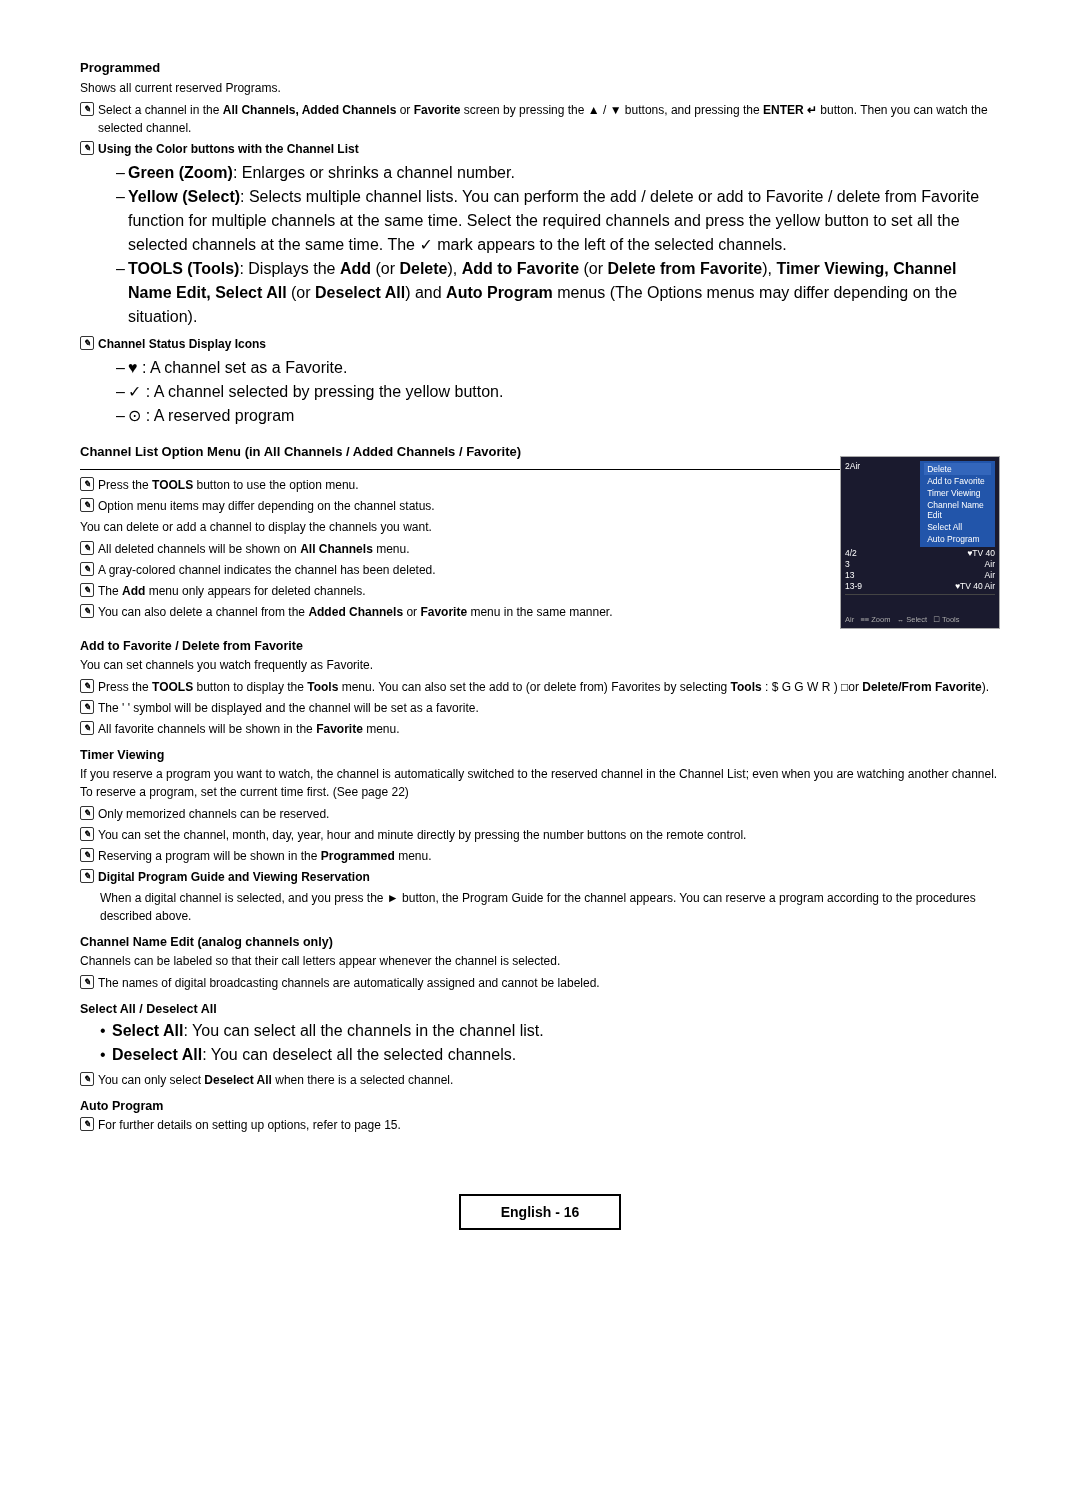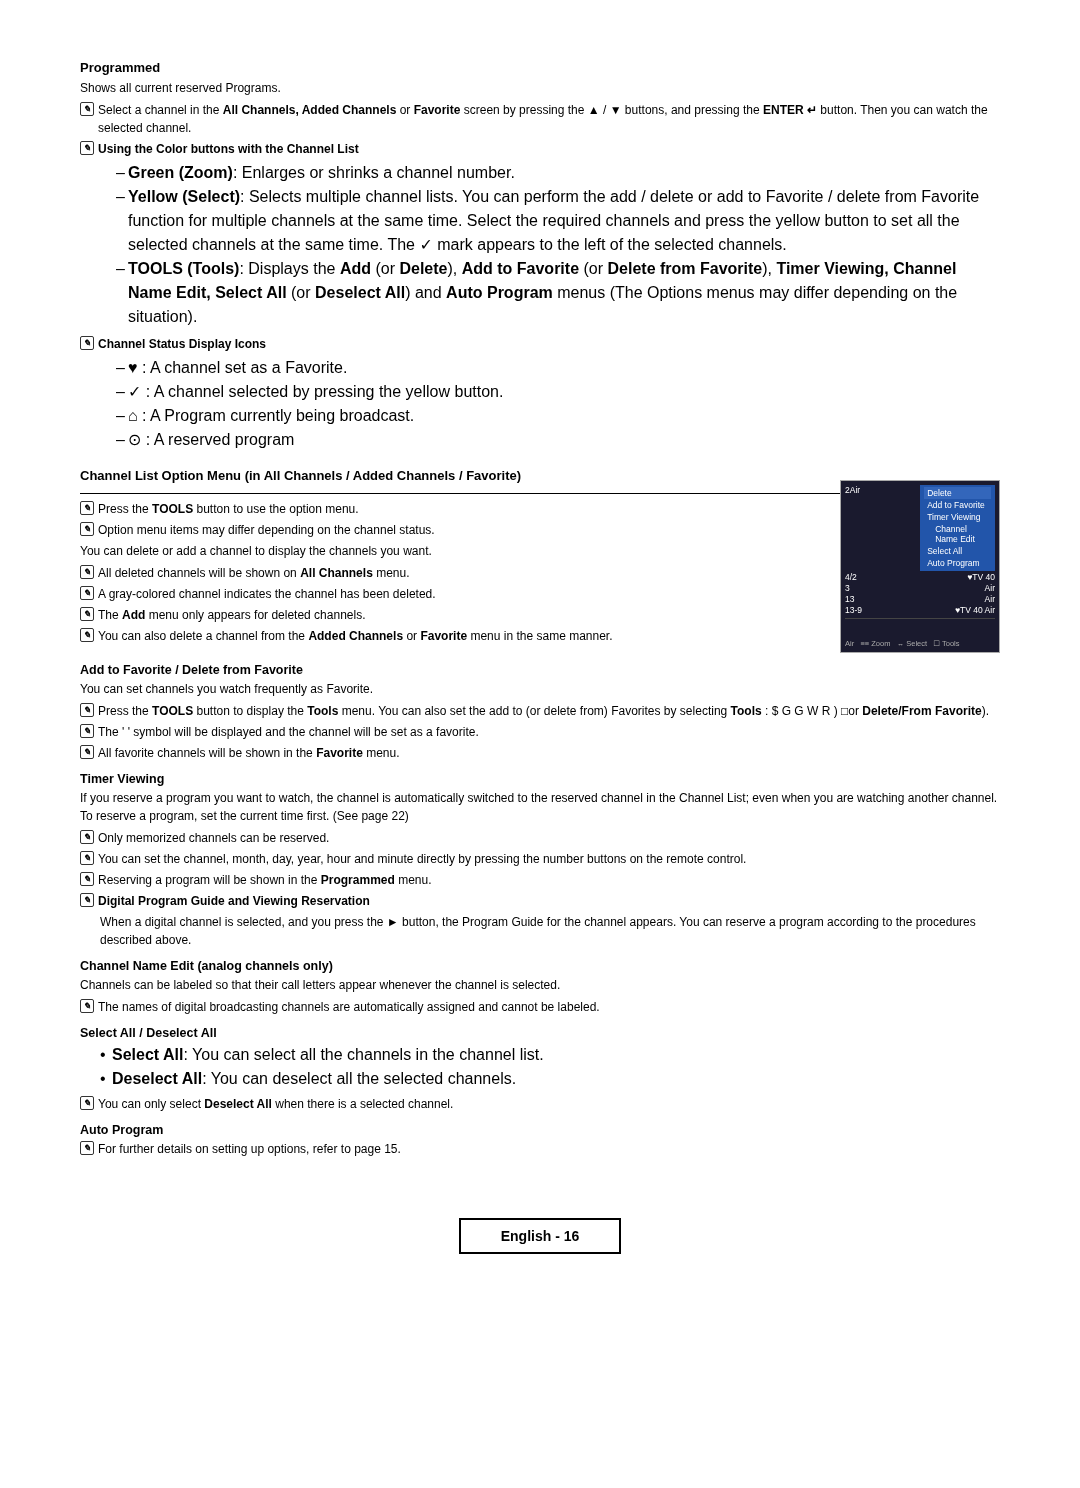--- a/index.html
+++ b/index.html
@@ -174,40 +174,39 @@
       <li><span class="bold">TOOLS (Tools)</span>: Displays the <span class="bold">Add</span> (or <span class="bold">Delete</span>), <span class="bold">Add to Favorite</span> (or <span class="bold">Delete from Favorite</span>), <span class="bold">Timer Viewing, Channel Name Edit, Select All</span> (or <span class="bold">Deselect All</span>) and <span class="bold">Auto Program</span> menus (The Options menus may differ depending on the situation).</li>
     </ul>
 
     <div class="note-row" style="margin-top:6px;">
       <span class="note-icon">✎</span>
       <span class="note-text"><span class="bold">Channel Status Display Icons</span></span>
     </div>
     <ul style="margin-left:36px;">
       <li>♥  : A channel set as a Favorite.</li>
       <li>✓ : A channel selected by pressing the yellow button.</li>
-      <li>⌂ : A Program currently being broadcast.</li>
       <li>⊙ : A reserved program</li>
     </ul>
 
     <div class="section-header">
       Channel List Option Menu (in All Channels / Added Channels / Favorite)
     </div>
 
     <div class="clearfix">
 
       <div class="channel-image-area">
         <div class="channel-ui">
           <div class="channel-ui-row">
             <span>2</span>
             <span>Air</span>
             <div class="channel-ui-menu">
               <div style="background:#3366bb;padding:1px 3px;">Delete</div>
               <div style="padding:1px 3px;">Add to Favorite</div>
               <div style="padding:1px 3px;">Timer Viewing</div>
-              <div style="padding:1px 3px;margin-left:8px;">Channel Name Edit</div>
+              <div style="padding:1px 3px;">Channel Name Edit</div>
               <div style="padding:1px 3px;">Select All</div>
               <div style="padding:1px 3px;">Auto Program</div>
             </div>
           </div>
           <div class="channel-ui-row">
             <span>4/2</span>
             <span>♥TV 40</span>
           </div>
           <div class="channel-ui-row">
             <span>3</span>

